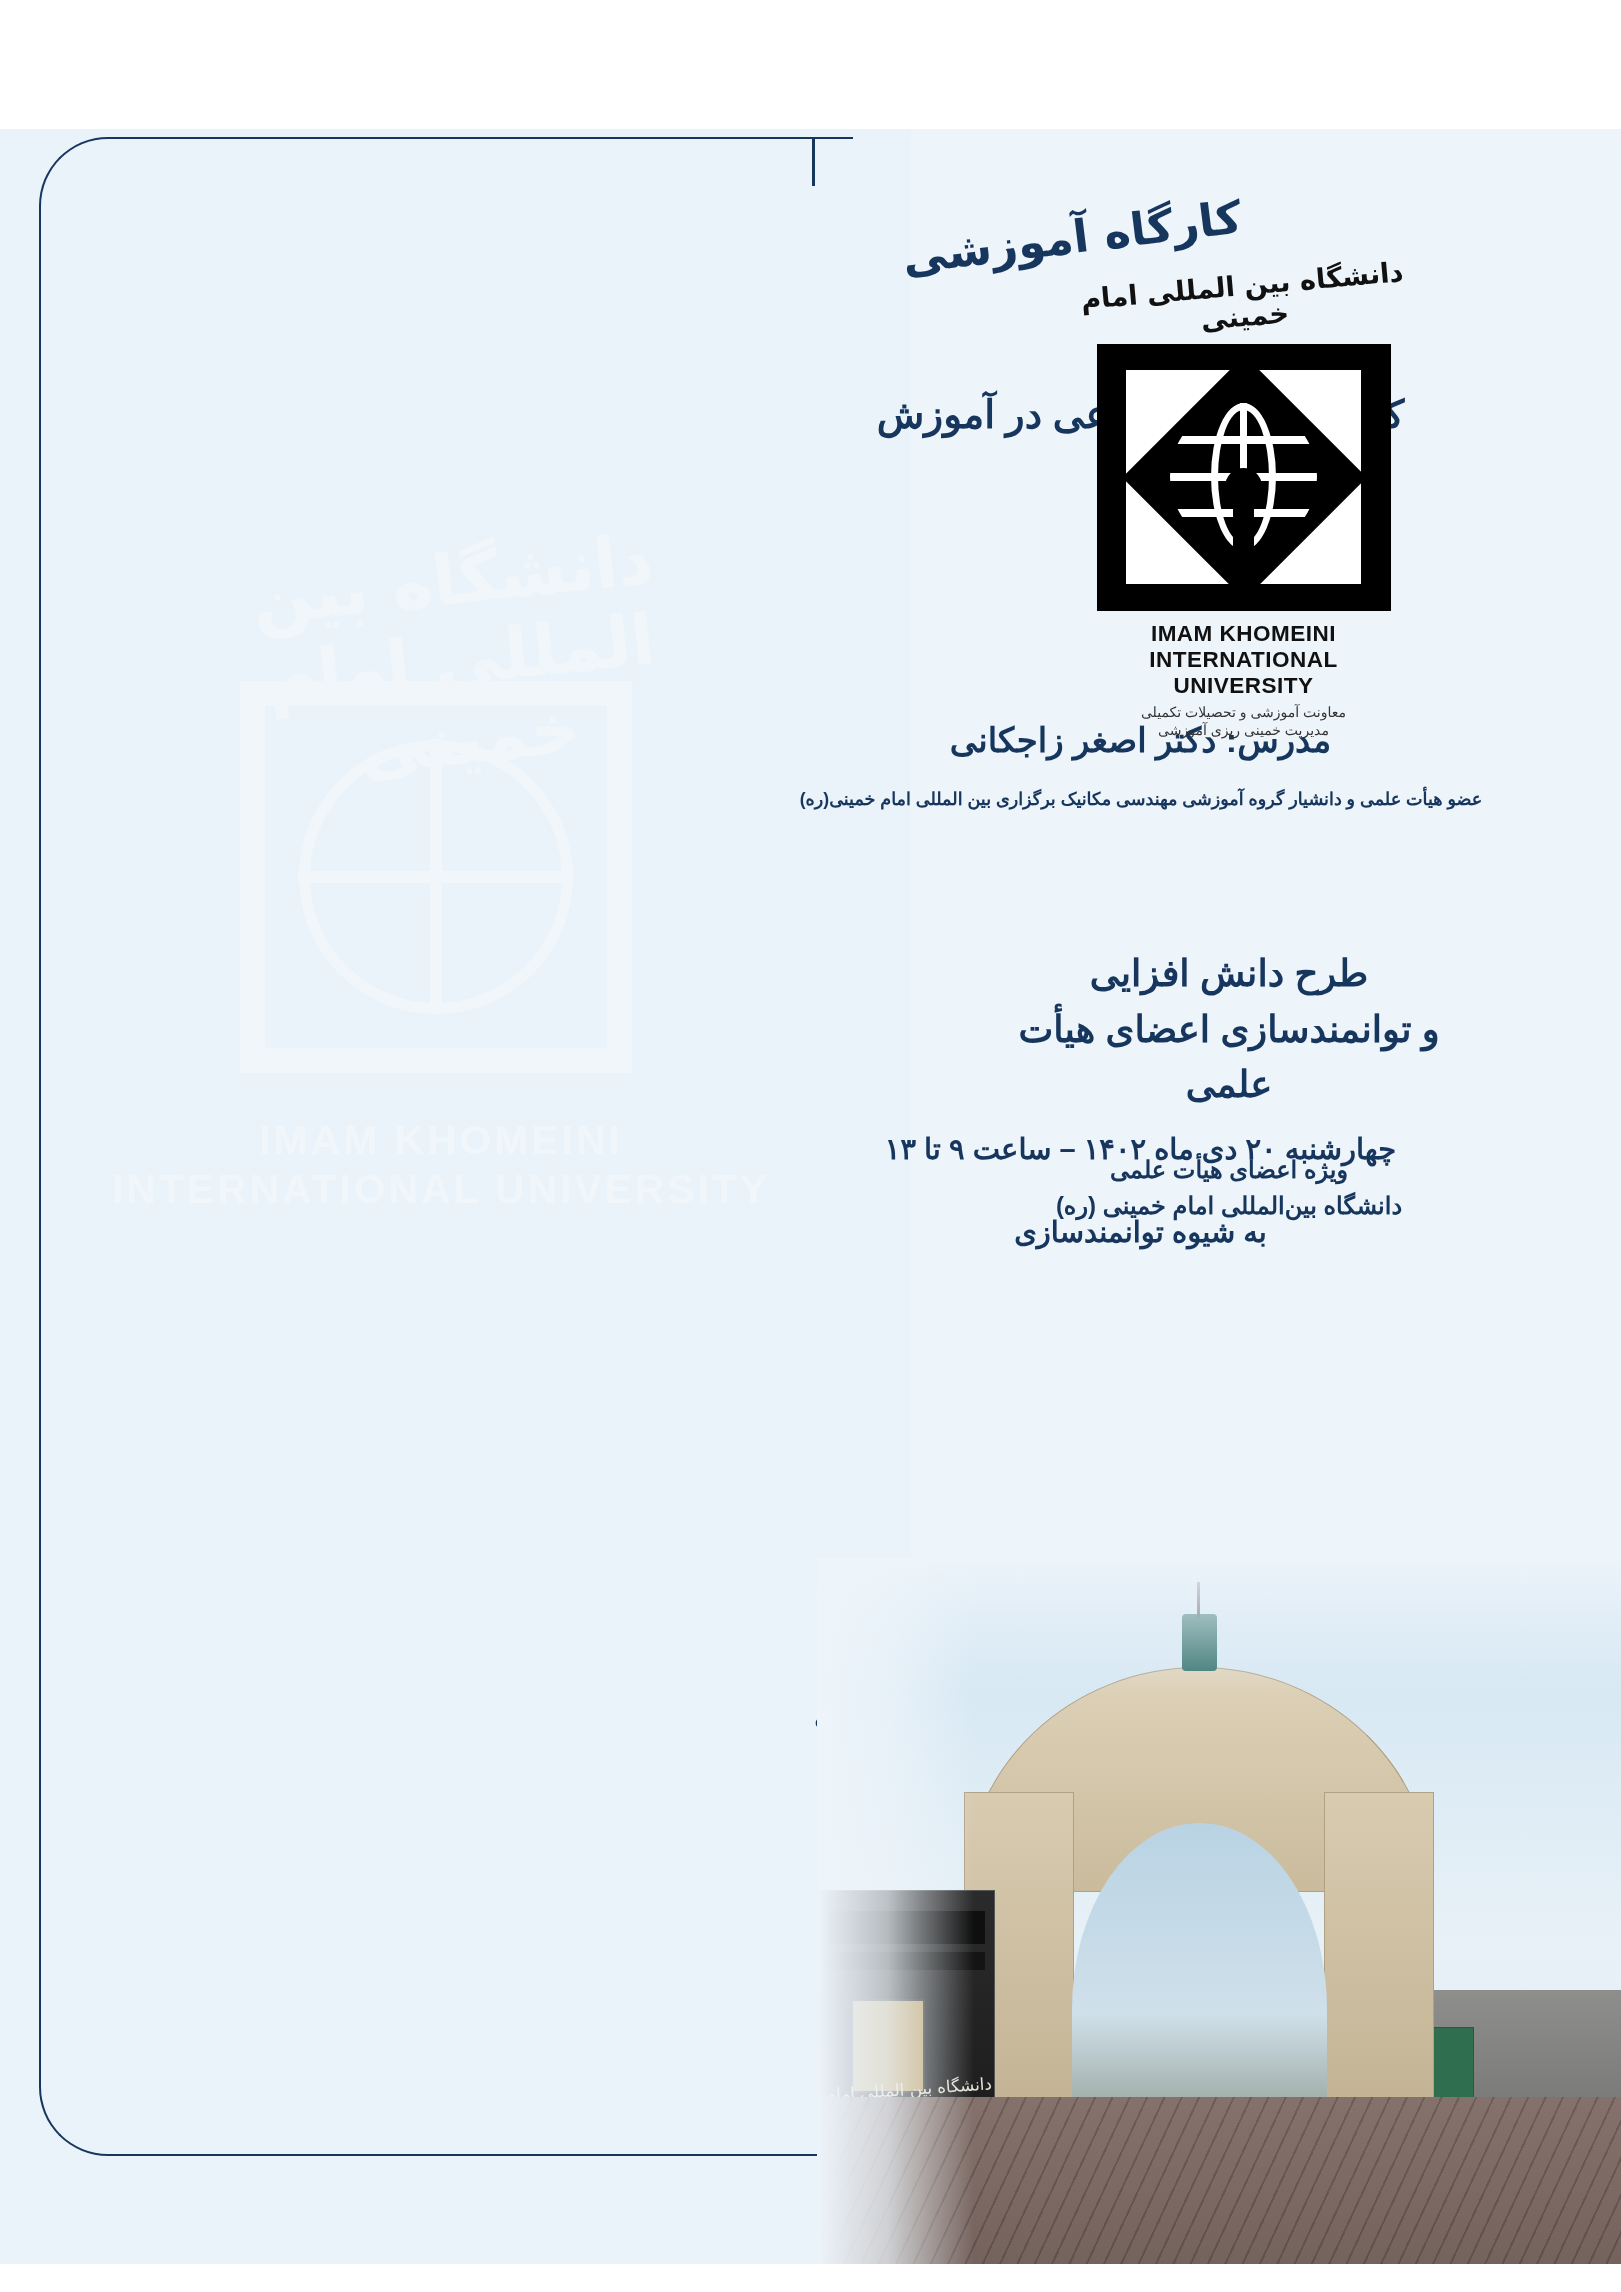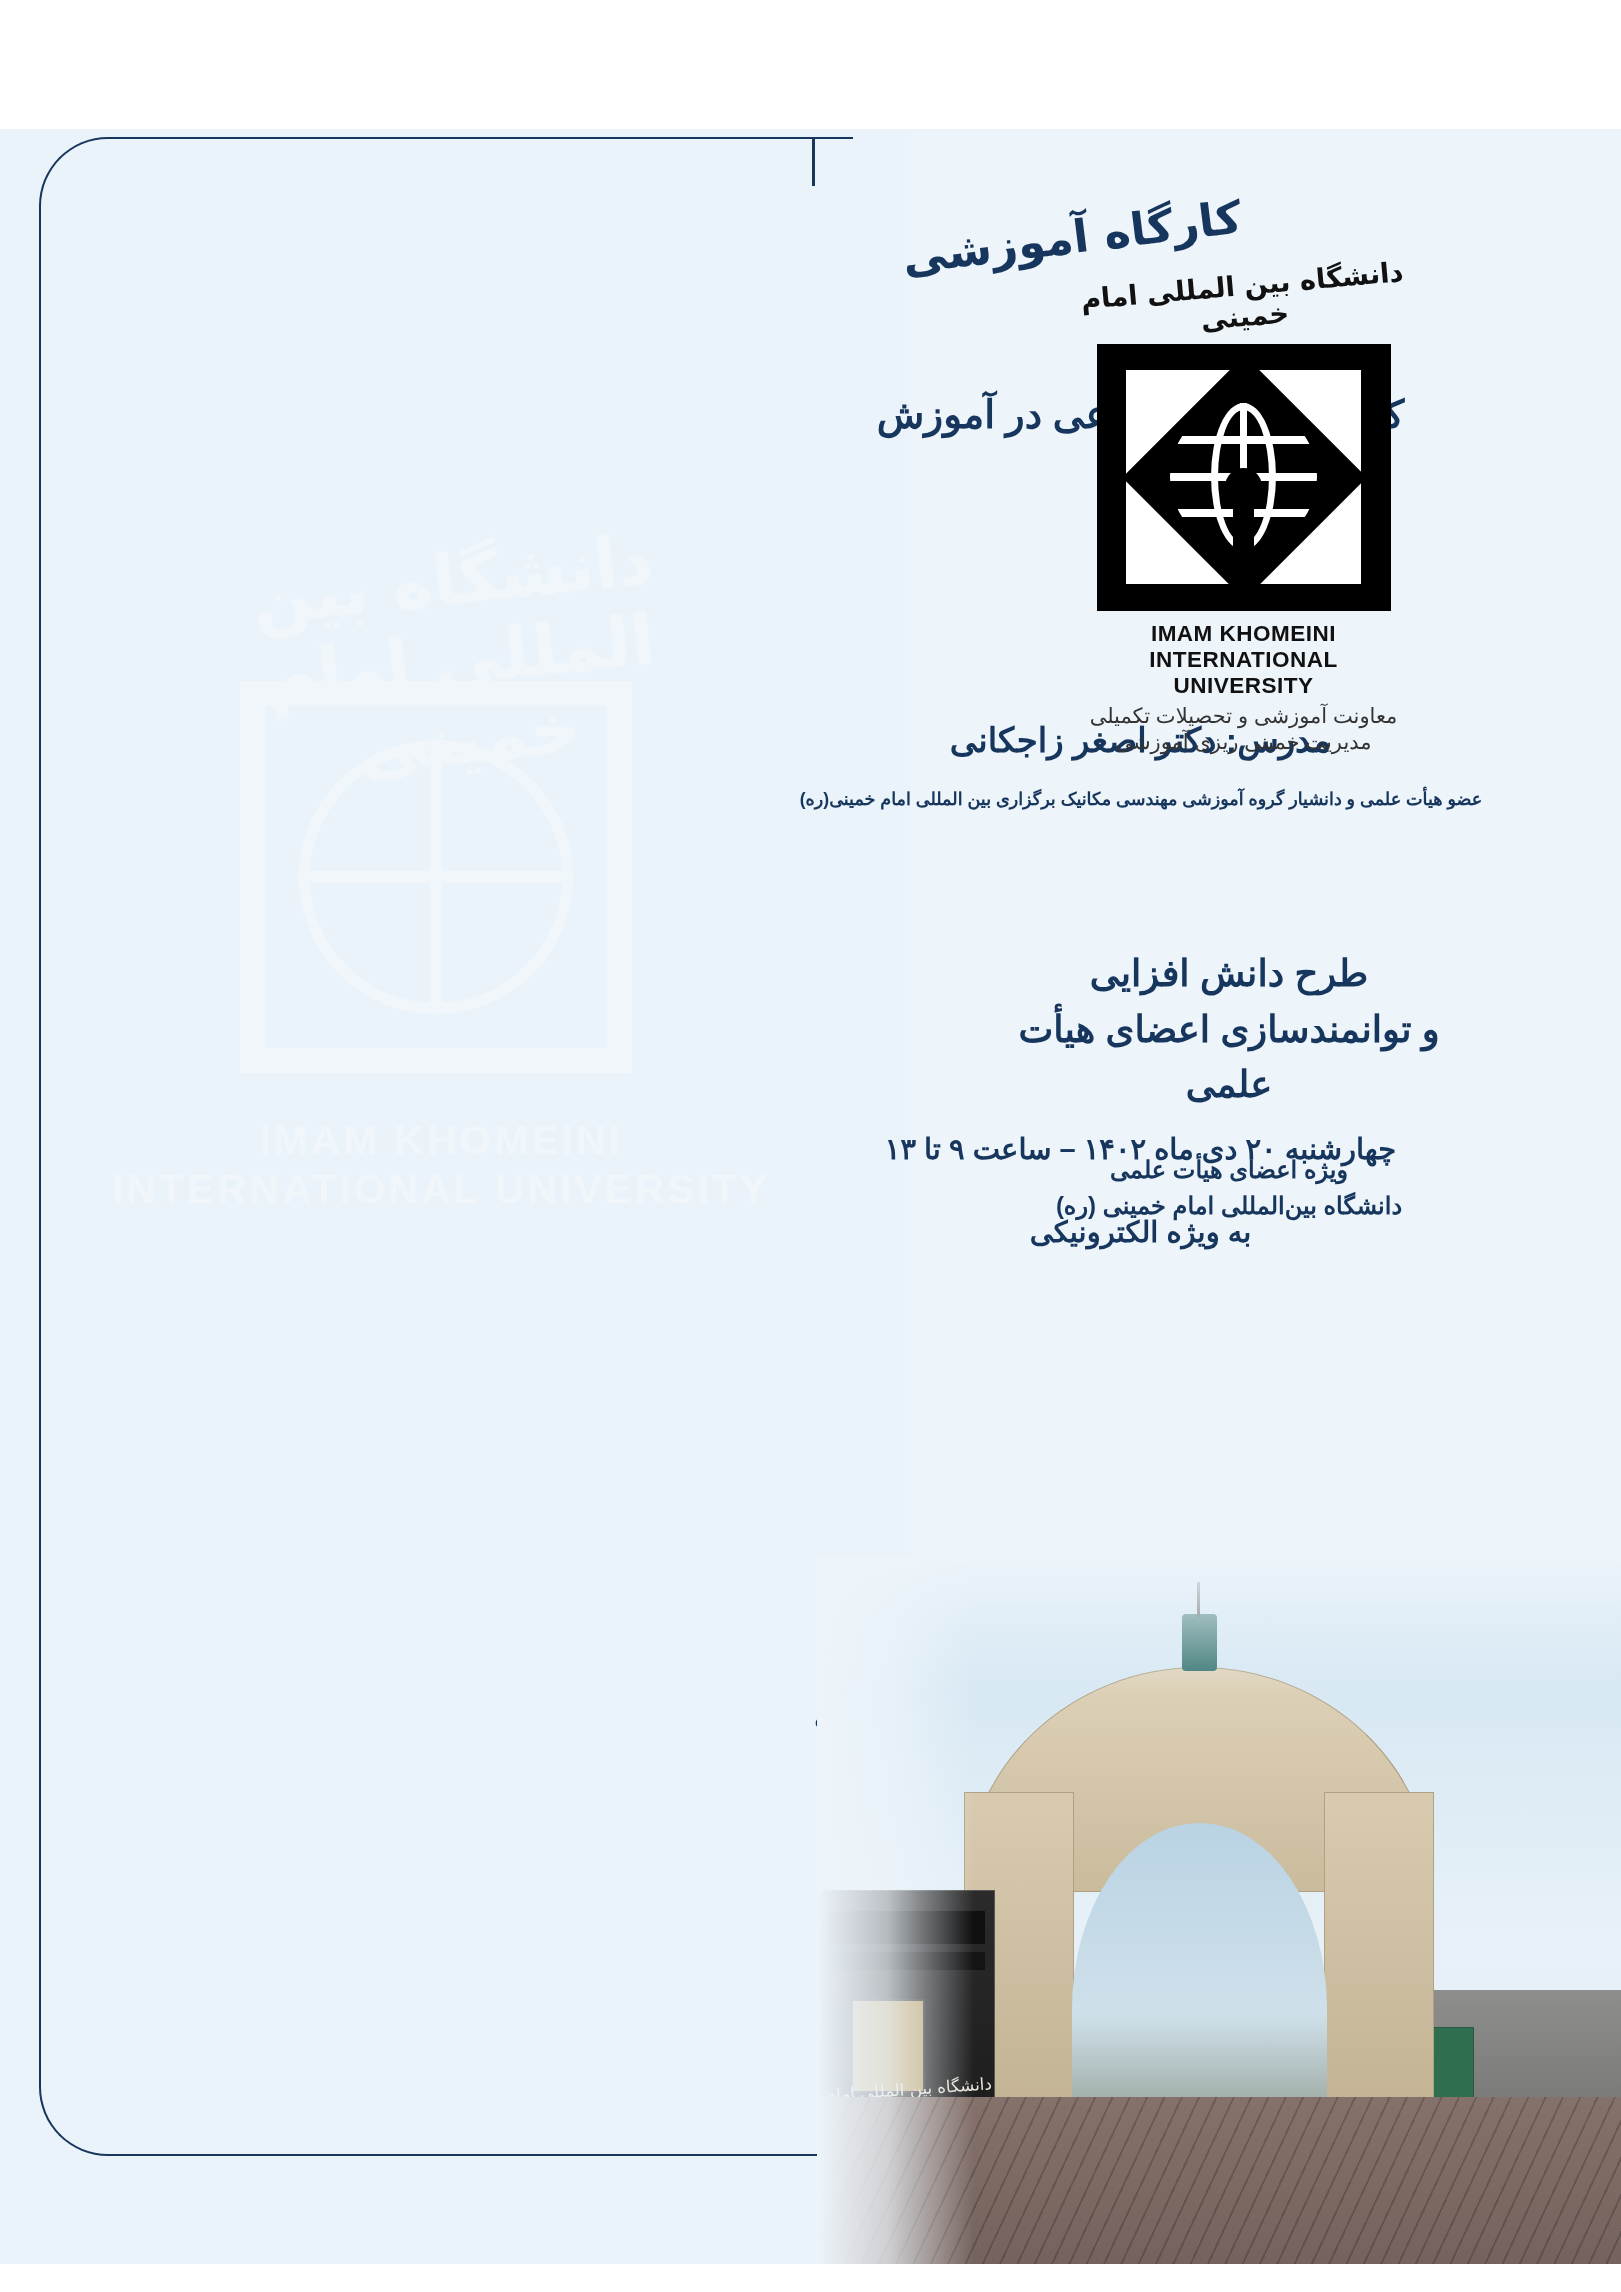--- a/index.html
+++ b/index.html
@@ -340,21 +340,21 @@
   .logo-name1, .logo-name2 {
     font-family: "Liberation Sans", sans-serif;
     font-weight: bold;
     color: #111111;
     letter-spacing: 0.5px;
     direction: ltr;
   }
   .logo-name1 { font-size: 22.5px; margin-top: 9.8px; }
   .logo-name2 { font-size: 22.5px; }
   .logo-sub1, .logo-sub2 {
-    font-size: 21px;
+    font-size: 14px;
     color: #333333;
     direction: rtl;
     margin-top: 5.9px;
   }
   .logo-sub2 { margin-top: 2px; }
 
   
   .r-program {
     position: absolute;
     right: 147px;
@@ -630,21 +630,21 @@
     <div class="wm-globe"></div>
     <div class="wm-text1">IMAM KHOMEINI</div>
     <div class="wm-text2">INTERNATIONAL UNIVERSITY</div>
   </div>
 
   <div class="l-title-script">کارگاه آموزشی</div>
   <div class="l-title-main">کاربرد هوش مصنوعی در آموزش</div>
   <div class="l-instructor">مدرس: دکتر اصغر زاجکانی</div>
   <div class="l-instructor-sub">عضو هیأت علمی و دانشیار گروه آموزشی مهندسی مکانیک برگزاری بین المللی امام خمینی(ره)</div>
   <div class="l-date">چهارشنبه ۲۰ دی ماه ۱۴۰۲ – ساعت ۹ تا ۱۳</div>
-  <div class="l-mode">به ویژه الکترونیکی</div>
+  <div class="l-mode">به شیوه توانمندسازی</div>
 
 
   <div class="l-reg-row">
     <span class="email">planning@pst.ikiu.ac.ir</span>
     <span>ثبت‌نام از طریق پست الکترونیکی</span>
   </div>
   <div class="l-deadline">آخرین مهلت ثبت نام دوشنبه ۱۸ دی ماه</div>
 
   <div class="logo-wrap">
     <div class="logo-script">دانشگاه بین المللی امام خمینی</div>

